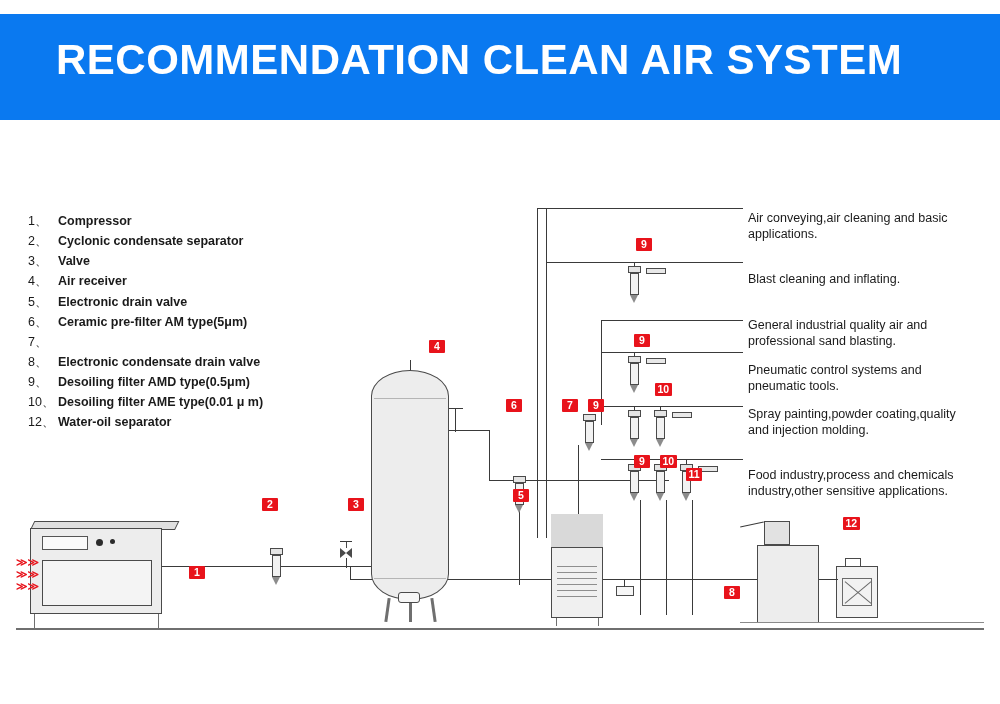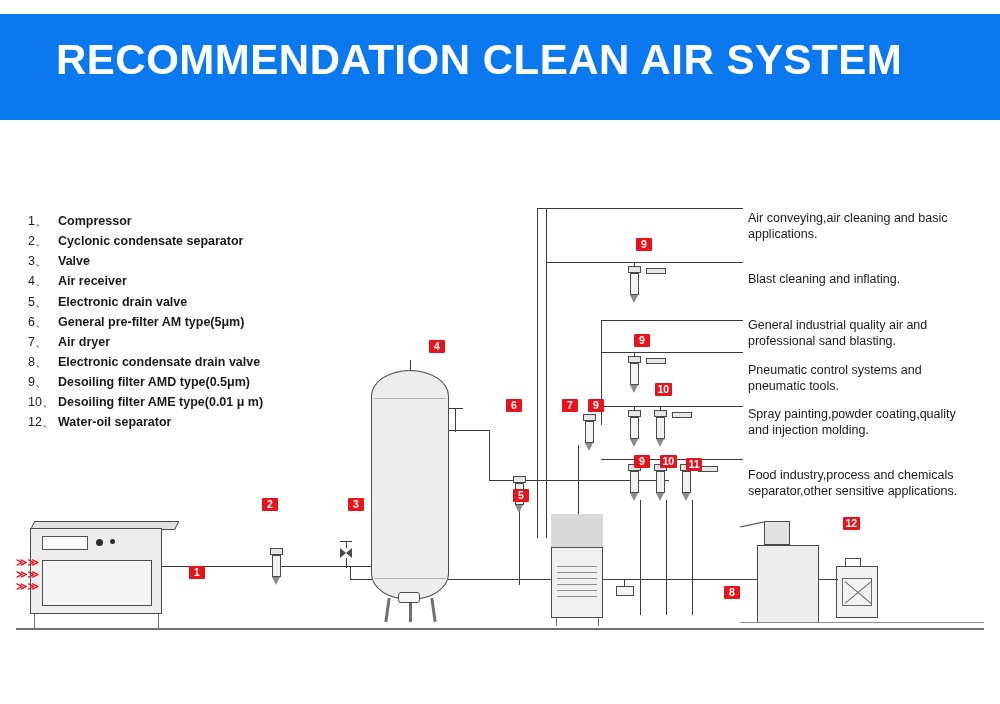--- a/index.html
+++ b/index.html
@@ -305,25 +305,24 @@
     <div class="legend-row">
       <span class="legend-num">4、</span>
       <span class="legend-text">Air receiver</span>
     </div>
     <div class="legend-row">
       <span class="legend-num">5、</span>
       <span class="legend-text">Electronic drain valve</span>
     </div>
     <div class="legend-row">
       <span class="legend-num">6、</span>
-      <span class="legend-text">General pre-filter AM type(5μm)</span>
+      <span class="legend-text">Ceramic pre-filter AM type(5μm)</span>
     </div>
     <div class="legend-row">
       <span class="legend-num">7、</span>
-      <span class="legend-text">Air dryer</span>
     </div>
     <div class="legend-row">
       <span class="legend-num">8、</span>
       <span class="legend-text">Electronic condensate drain valve</span>
     </div>
     <div class="legend-row">
       <span class="legend-num">9、</span>
       <span class="legend-text">Desoiling filter AMD type(0.5μm)</span>
     </div>
     <div class="legend-row">
@@ -334,21 +333,21 @@
       <span class="legend-num">12、</span>
       <span class="legend-text">Water-oil separator</span>
     </div>
   </div>
 
   <div class="app-label" style="left:748px; top:210px;">Air conveying,air cleaning and basic applications.</div>
   <div class="app-label" style="left:748px; top:271px;">Blast cleaning and inflating.</div>
   <div class="app-label" style="left:748px; top:317px;">General industrial quality air and professional sand blasting.</div>
   <div class="app-label" style="left:748px; top:362px;">Pneumatic control systems and pneumatic tools.</div>
   <div class="app-label" style="left:748px; top:406px;">Spray painting,powder coating,quality and injection molding.</div>
-  <div class="app-label" style="left:748px; top:467px;">Food industry,process and chemicals separator,other sensitive applications.</div>
+  <div class="app-label" style="left:748px; top:467px;">Food industry,process and chemicals industry,other sensitive applications.</div>
 
   <div class="ln vline" style="left:537px; top:208px; height:330px;"></div>
   <div class="ln vline" style="left:546px; top:208px; height:330px;"></div>
 
   <div class="ln hline" style="left:537px; top:208px; width:198px;"></div>
 
   <div class="ln hline" style="left:546px; top:262px; width:189px;"></div>
 
   <div class="ln hline" style="left:601px; top:320px; width:134px;"></div>
   <div class="ln vline" style="left:601px; top:320px; height:105px;"></div>
@@ -512,16 +511,16 @@
   <div class="tag" style="left:513px; top:489px;">5</div>
   <div class="tag" style="left:506px; top:399px;">6</div>
   <div class="tag" style="left:562px; top:399px;">7</div>
   <div class="tag" style="left:724px; top:586px;">8</div>
   <div class="tag" style="left:636px; top:238px;">9</div>
   <div class="tag" style="left:634px; top:334px;">9</div>
   <div class="tag" style="left:588px; top:399px;">9</div>
   <div class="tag" style="left:634px; top:455px;">9</div>
   <div class="tag" style="left:655px; top:383px;">10</div>
   <div class="tag" style="left:660px; top:455px;">10</div>
-  <div class="tag" style="left:686px; top:458px;">11</div>
+  <div class="tag" style="left:686px; top:468px;">11</div>
   <div class="tag" style="left:843px; top:517px;">12</div>
 
 </div>
 
 </body></html>

